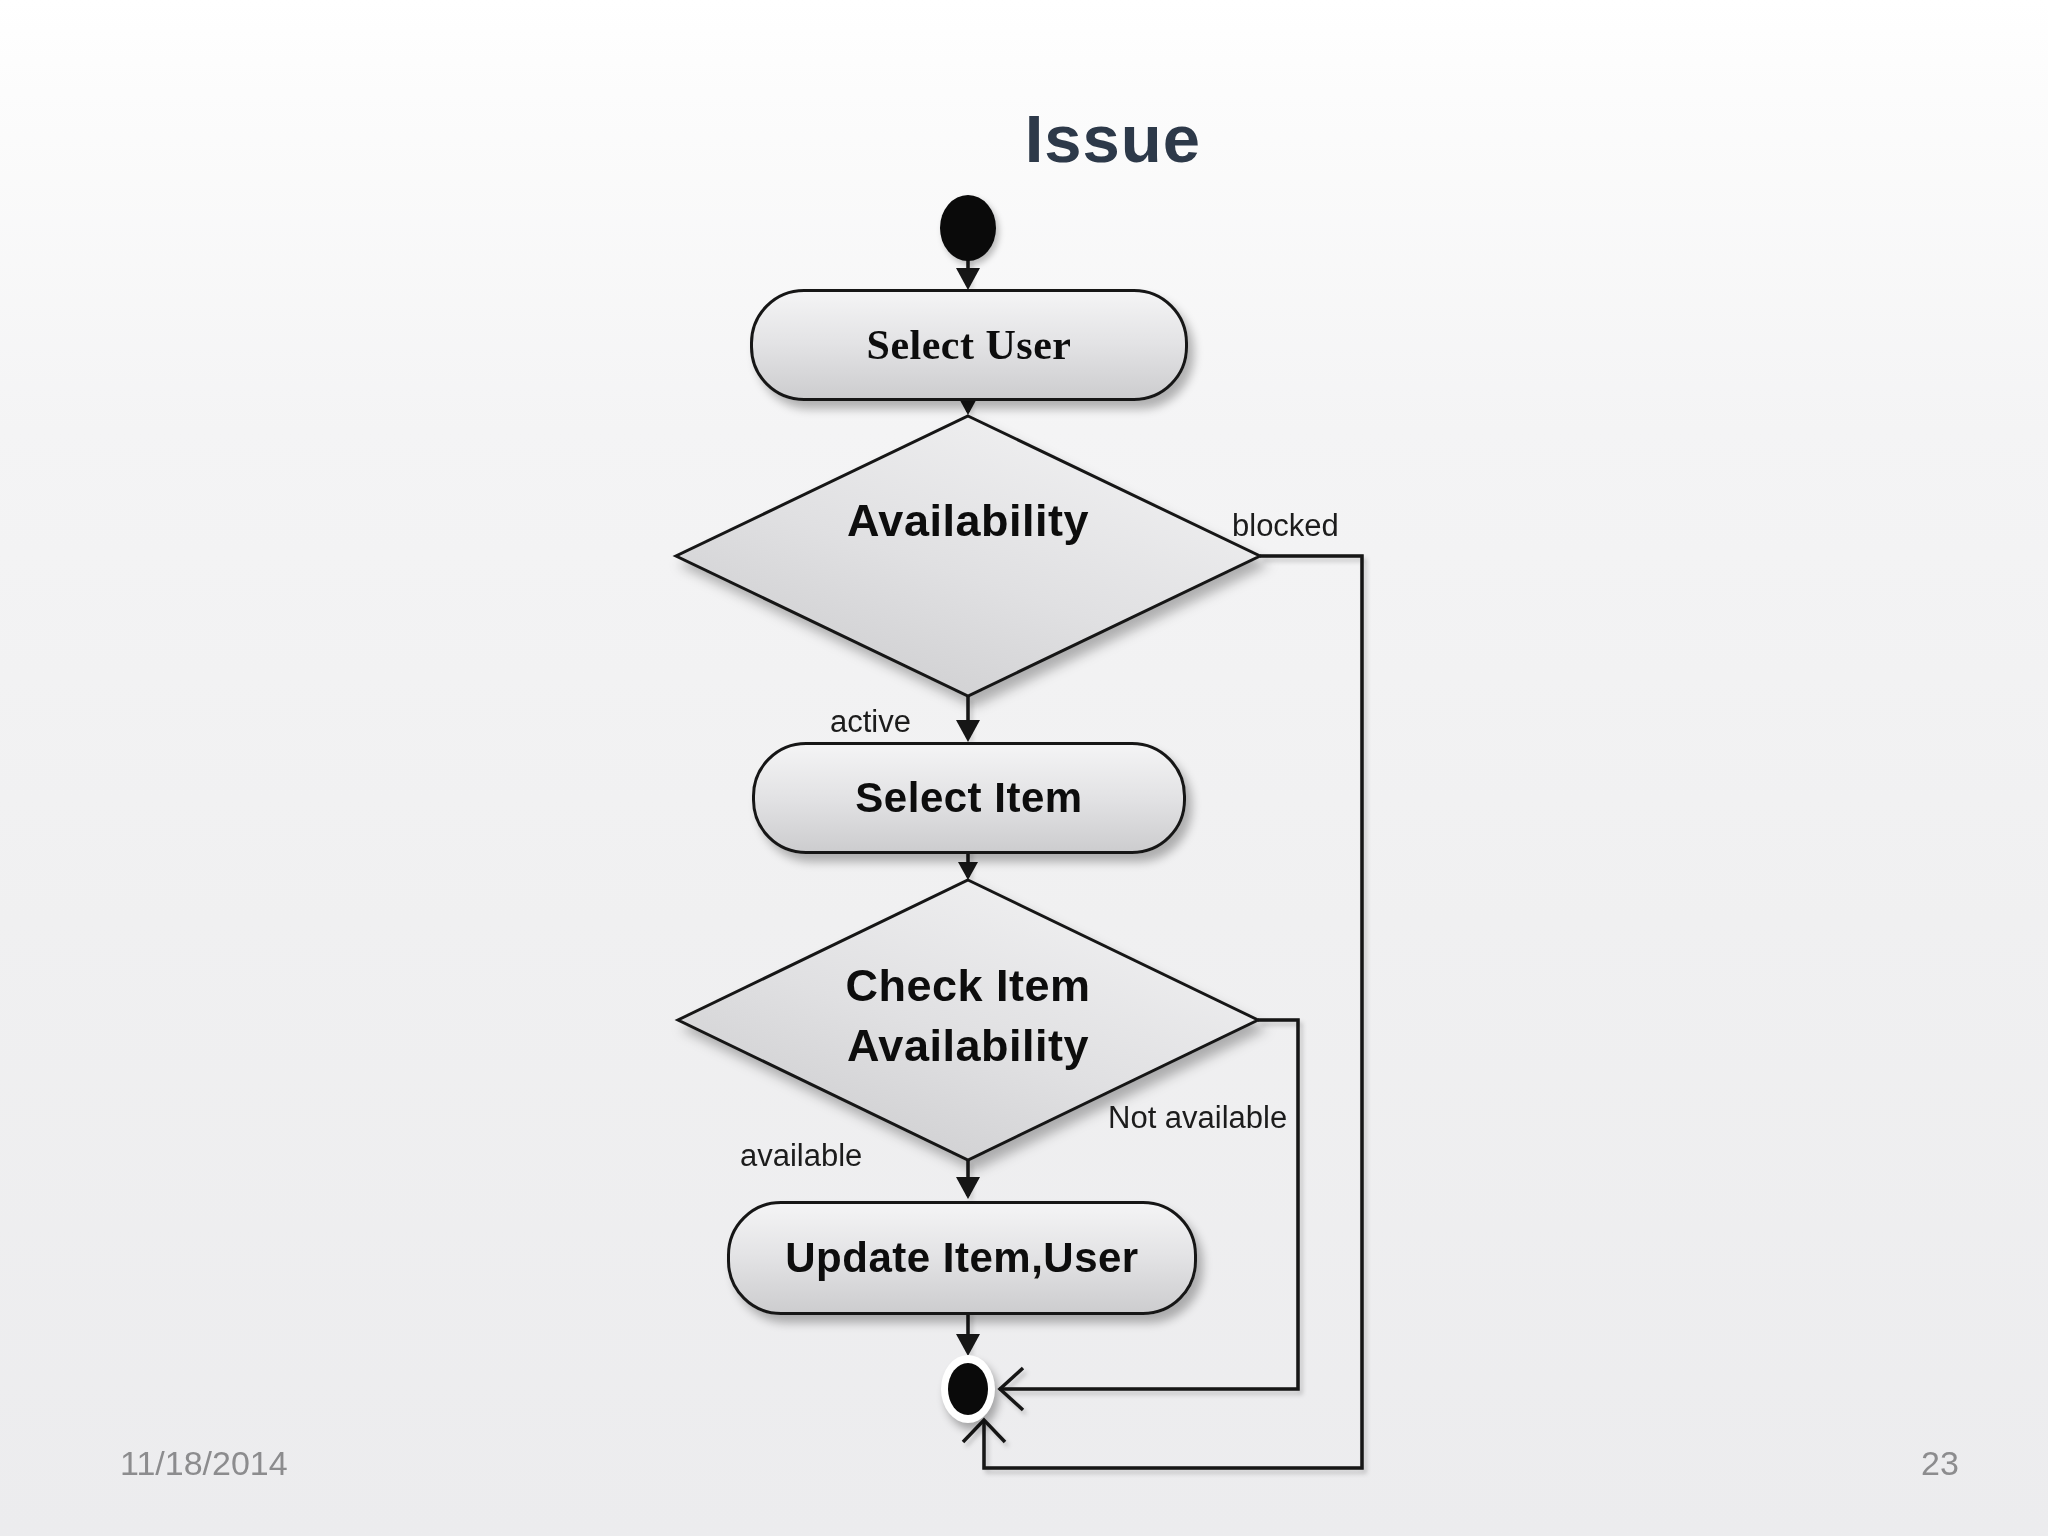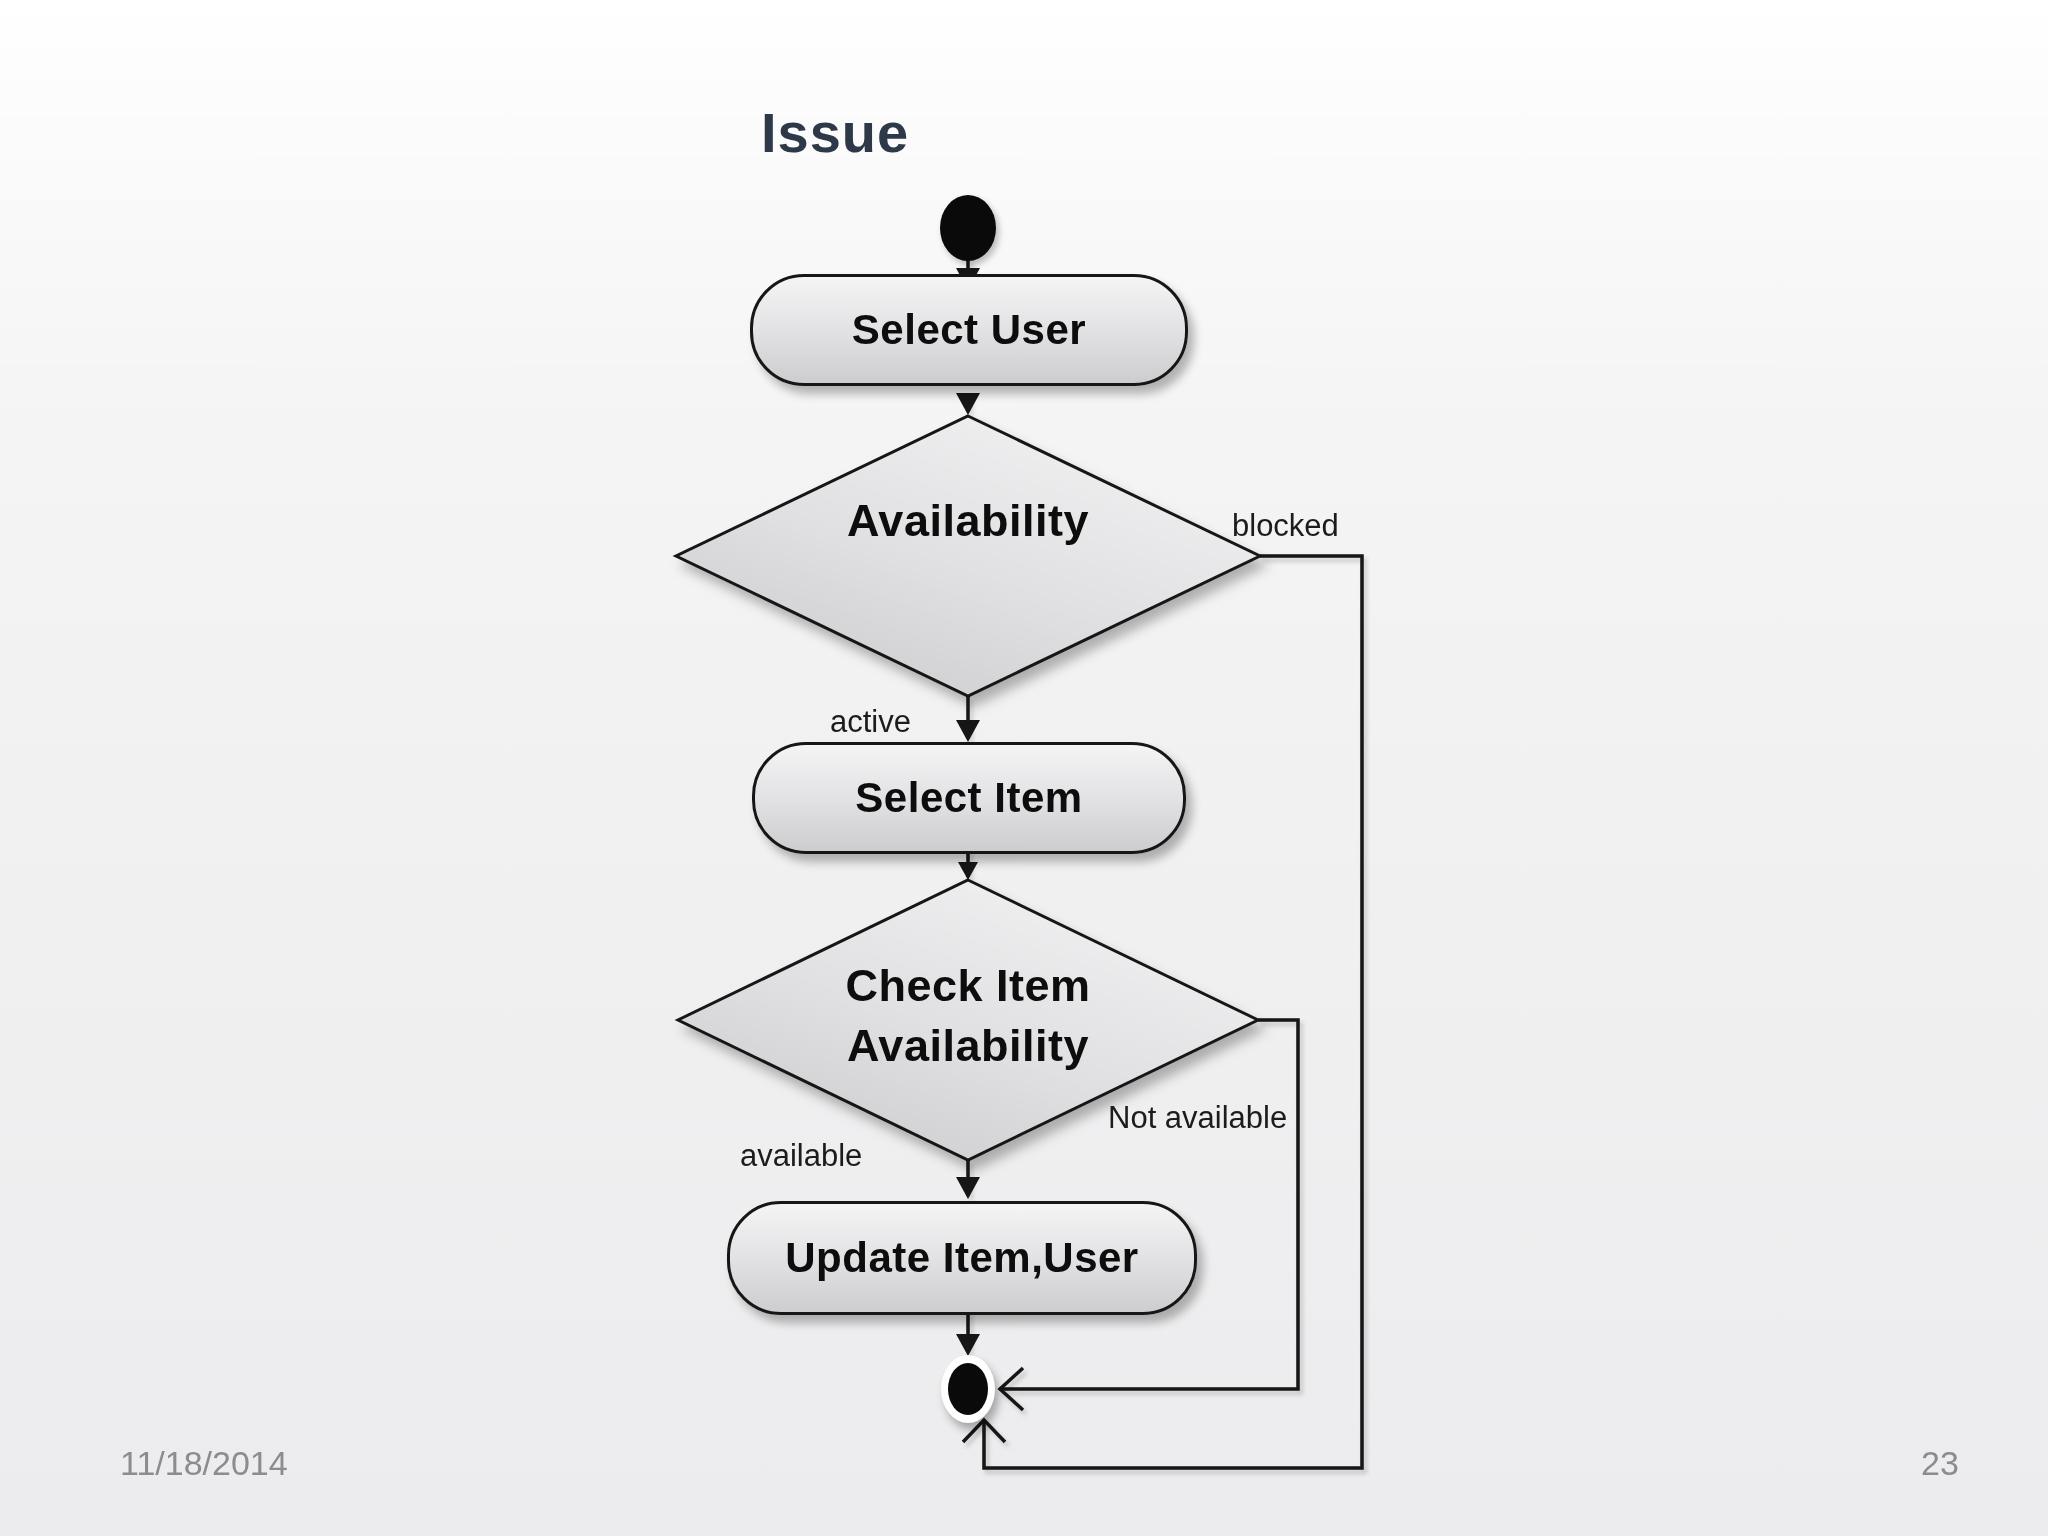--- a/index.html
+++ b/index.html
@@ -24,22 +24,22 @@
     position:absolute;
     border:3px solid var(--line);
     border-radius:54px;
     background:linear-gradient(180deg,var(--shape-light) 0%,var(--shape-mid) 48%,var(--shape-dark) 100%);
     box-shadow:6px 8px 10px rgba(0,0,0,0.28);
     display:flex;align-items:center;justify-content:center;
     color:#0d0d0d;font-weight:700;font-size:42px;letter-spacing:0.5px;
   }
   .slide-title{
     position:absolute;left:761px;top:100px;width:440px;
-    text-align:left;
-    color:var(--title);font-size:56px;font-weight:800;letter-spacing:1px;
+    text-align:right;
+    color:var(--title);font-size:67px;font-weight:800;letter-spacing:1px;
   }
   .decision-label{
     position:absolute;
     text-align:center;
     color:#0d0d0d;font-weight:700;font-size:45px;line-height:60px;letter-spacing:0.5px;
   }
   .edge-label{
     position:absolute;
     color:var(--label);font-size:31px;font-weight:400;
     text-align:left;white-space:nowrap;
@@ -114,21 +114,21 @@
       <polygon points="968,880 958,862 978,862"></polygon>
       <polygon points="968,1199 956,1177 980,1177"></polygon>
       <polygon points="968,1356 956,1334 980,1334"></polygon>
     </g>
   </svg>
 
   <div class="slide-title">Issue</div>
 
   <div class="start-node"></div>
 
-  <div class="action" style="left:750px;top:274px;width:432px;height:106px;">
+  <div class="action" style="left:750px;top:289px;width:432px;height:106px;font-family:Liberation Serif, serif;">
     <span>Select User</span>
   </div>
 
   <div class="action" style="left:727px;top:1201px;width:464px;height:108px;">
     <span>Update Item,User</span>
   </div>
 
   <div class="action" style="left:752px;top:742px;width:428px;height:106px;">
     <span>Select Item</span>
   </div>

